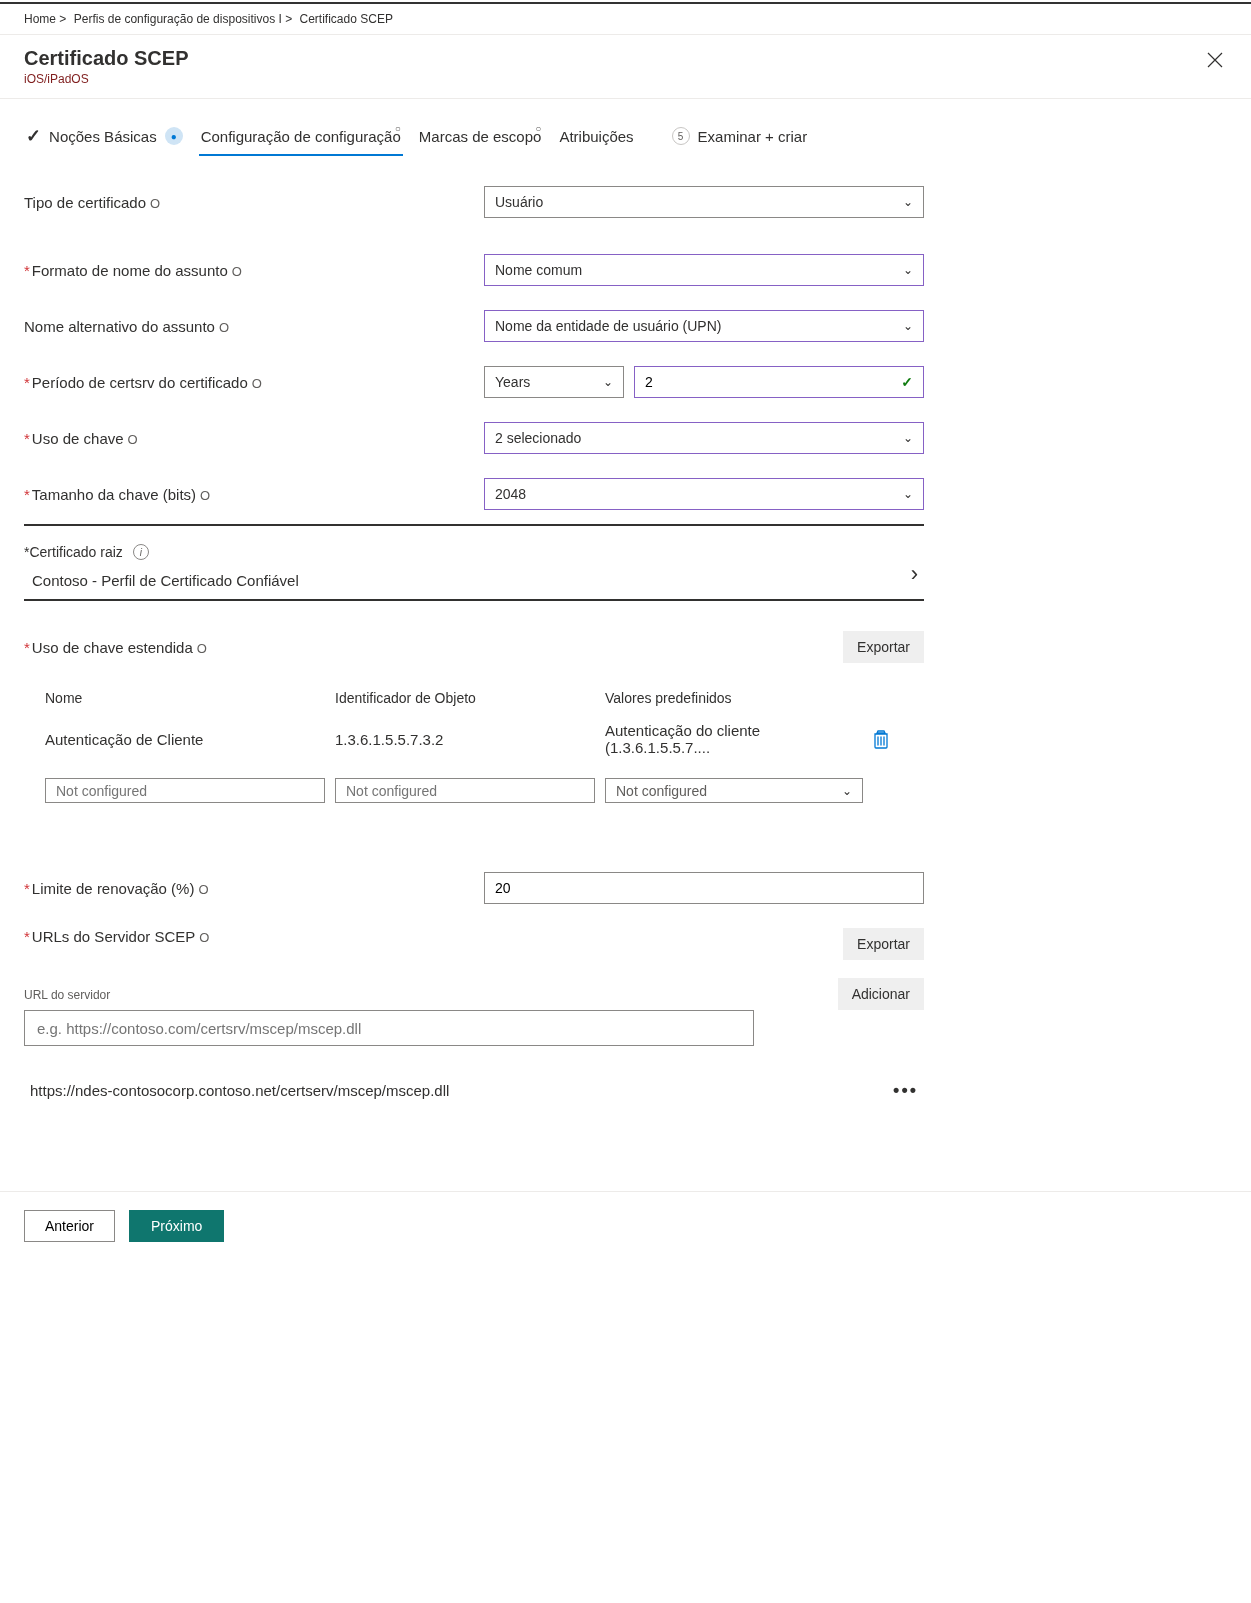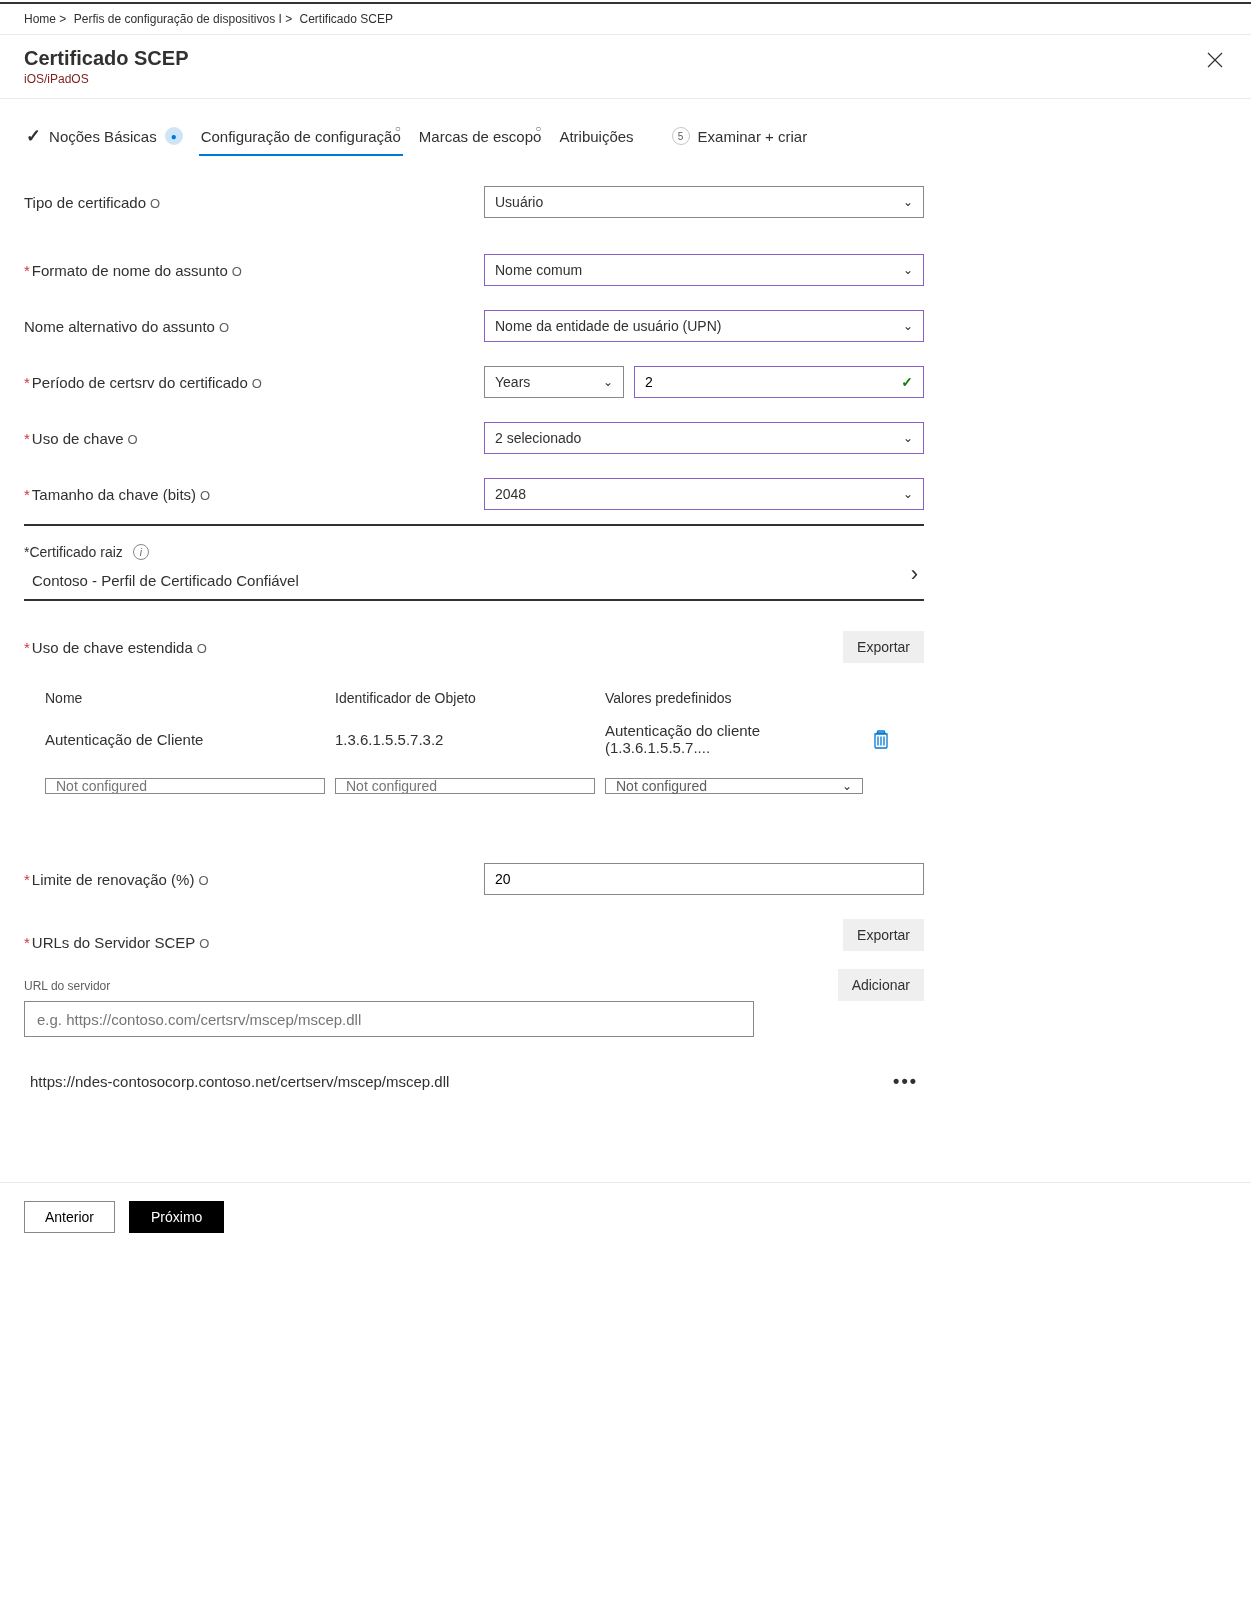--- a/index.html
+++ b/index.html
@@ -125,34 +125,34 @@
   .eku-head, .eku-row, .eku-inputs {
     display:grid;
     grid-template-columns: 280px 260px 1fr 40px;
     gap: 10px;
     align-items:center;
     padding: 8px 10px;
   }
   .eku-head { font-size:14px;color:#323130;font-weight:400;margin-left:10px;}
   .eku-row { font-size:15px; margin-left:10px; }
   .eku-inputs { margin-left: 10px; margin-top:6px;}
-  .eku-inputs .input, .eku-inputs .select { height:16px; border:1px solid #8a8886; }
+  .eku-inputs .input, .eku-inputs .select { height:25px; border:1px solid #8a8886; }
   .eku-inputs .input input { color:#605e5c; }
   .trash {
     width:18px;height:20px;color:#0078d4;cursor:pointer;
   }
   .eku-card {
     border: 1px solid transparent;
   }
 
   .section-enroll { margin-top: 60px; }
   .section-enroll h3 { font-weight:400; font-size:15px; margin-bottom:20px; }
 
   .server-url-section { margin-top: 24px; }
-  .server-url-header{display:flex;justify-content:space-between;align-items:flex-end;margin-bottom:18px;}
+  .server-url-header{display:flex;justify-content:space-between;align-items:flex-start;margin-bottom:18px;}
   .url-label { font-size:12px;color:#605e5c;margin-bottom:8px;margin-top:10px;}
   .url-input-row { display:flex;align-items:center;gap:10px;margin-bottom:24px;}
   .url-input {
     flex:0 0 730px;height:36px;border:1px solid #8a8886;padding:0 12px;
     font-size:15px;color:#605e5c;
   }
   .url-list-row{
     display:flex;justify-content:space-between;align-items:center;
     padding:10px 6px;font-size:15px;
   }
@@ -162,21 +162,21 @@
     margin-top: 80px;
     border-top: 1px solid #edebe9;
     padding: 18px 24px 28px 24px;
     display:flex;gap:14px;
   }
   .btn-outline {
     background:#fff;border:1px solid #8a8886;padding:6px 20px;
     font-size:14px;cursor:pointer;height:32px;
   }
   .btn-primary {
-    background:#000000;color:#fff;border:none;padding:6px 22px;
+    background:#0f766e;color:#fff;border:none;padding:6px 22px;
     font-size:14px;cursor:pointer;height:32px;
   }
   .adicionar-wrap{display:flex;justify-content:flex-end;}
 </style>
 </head>
 <body>
 
 <div class="top-edge"></div>
 
 <div class="breadcrumb">

